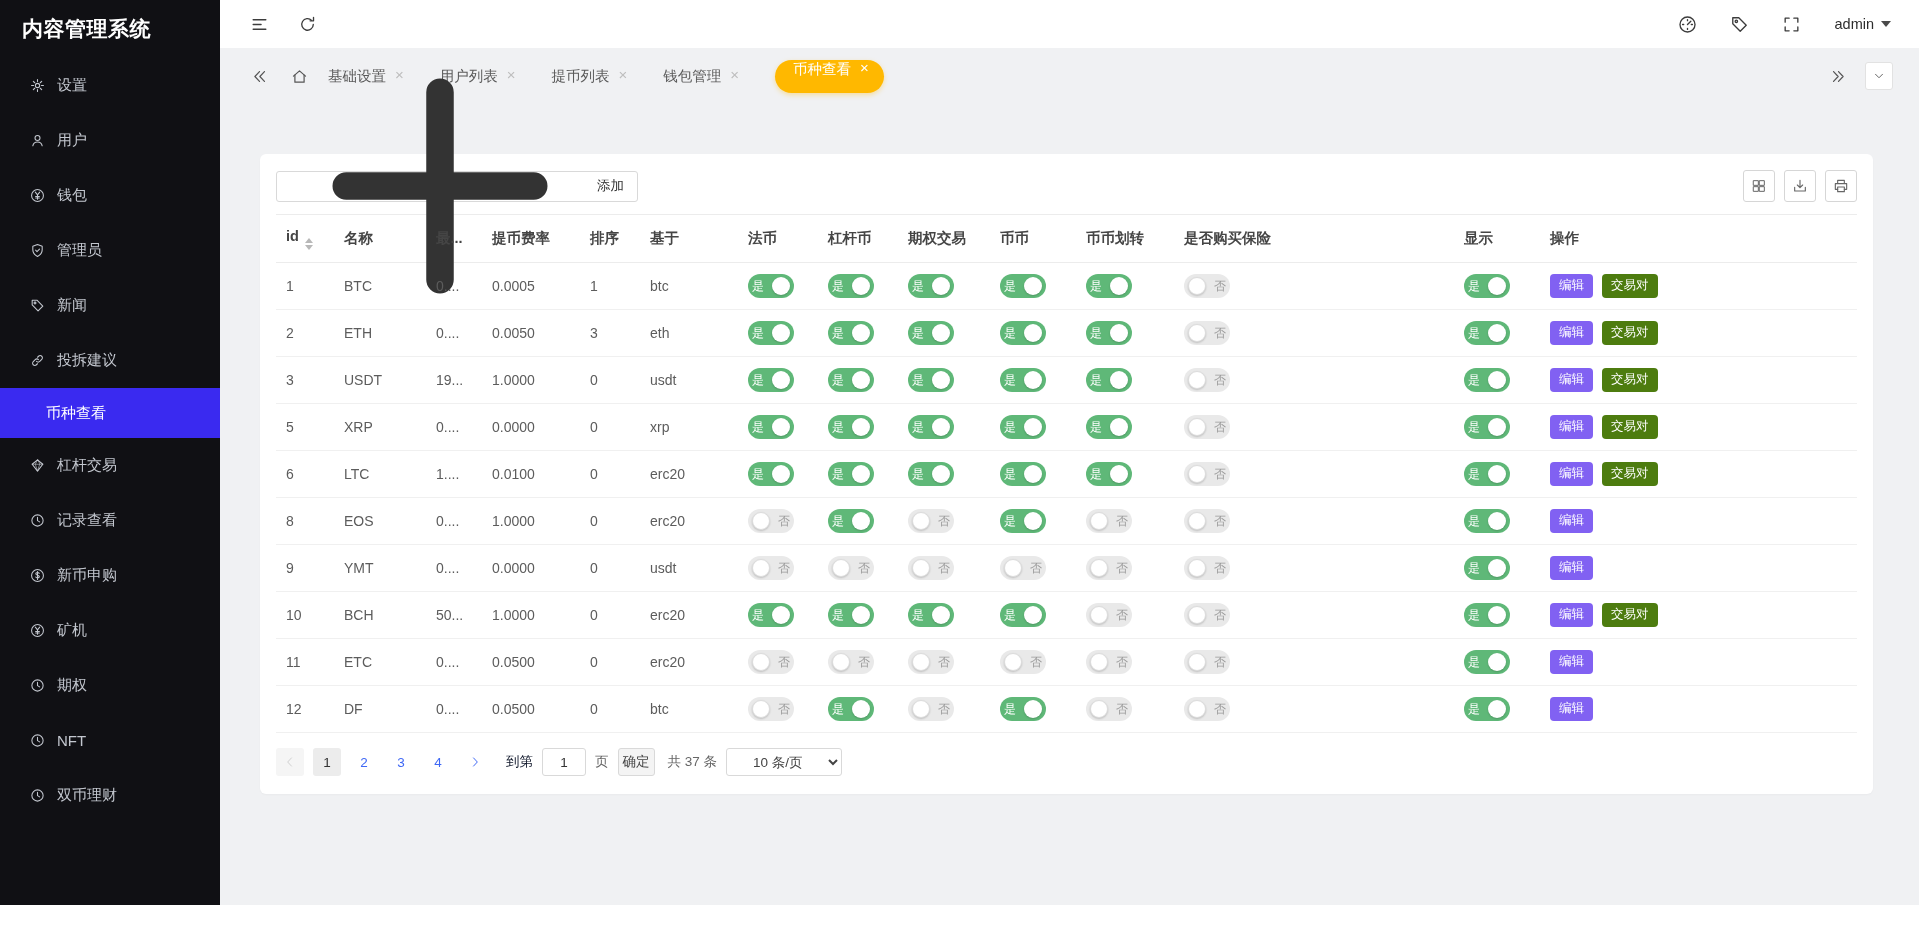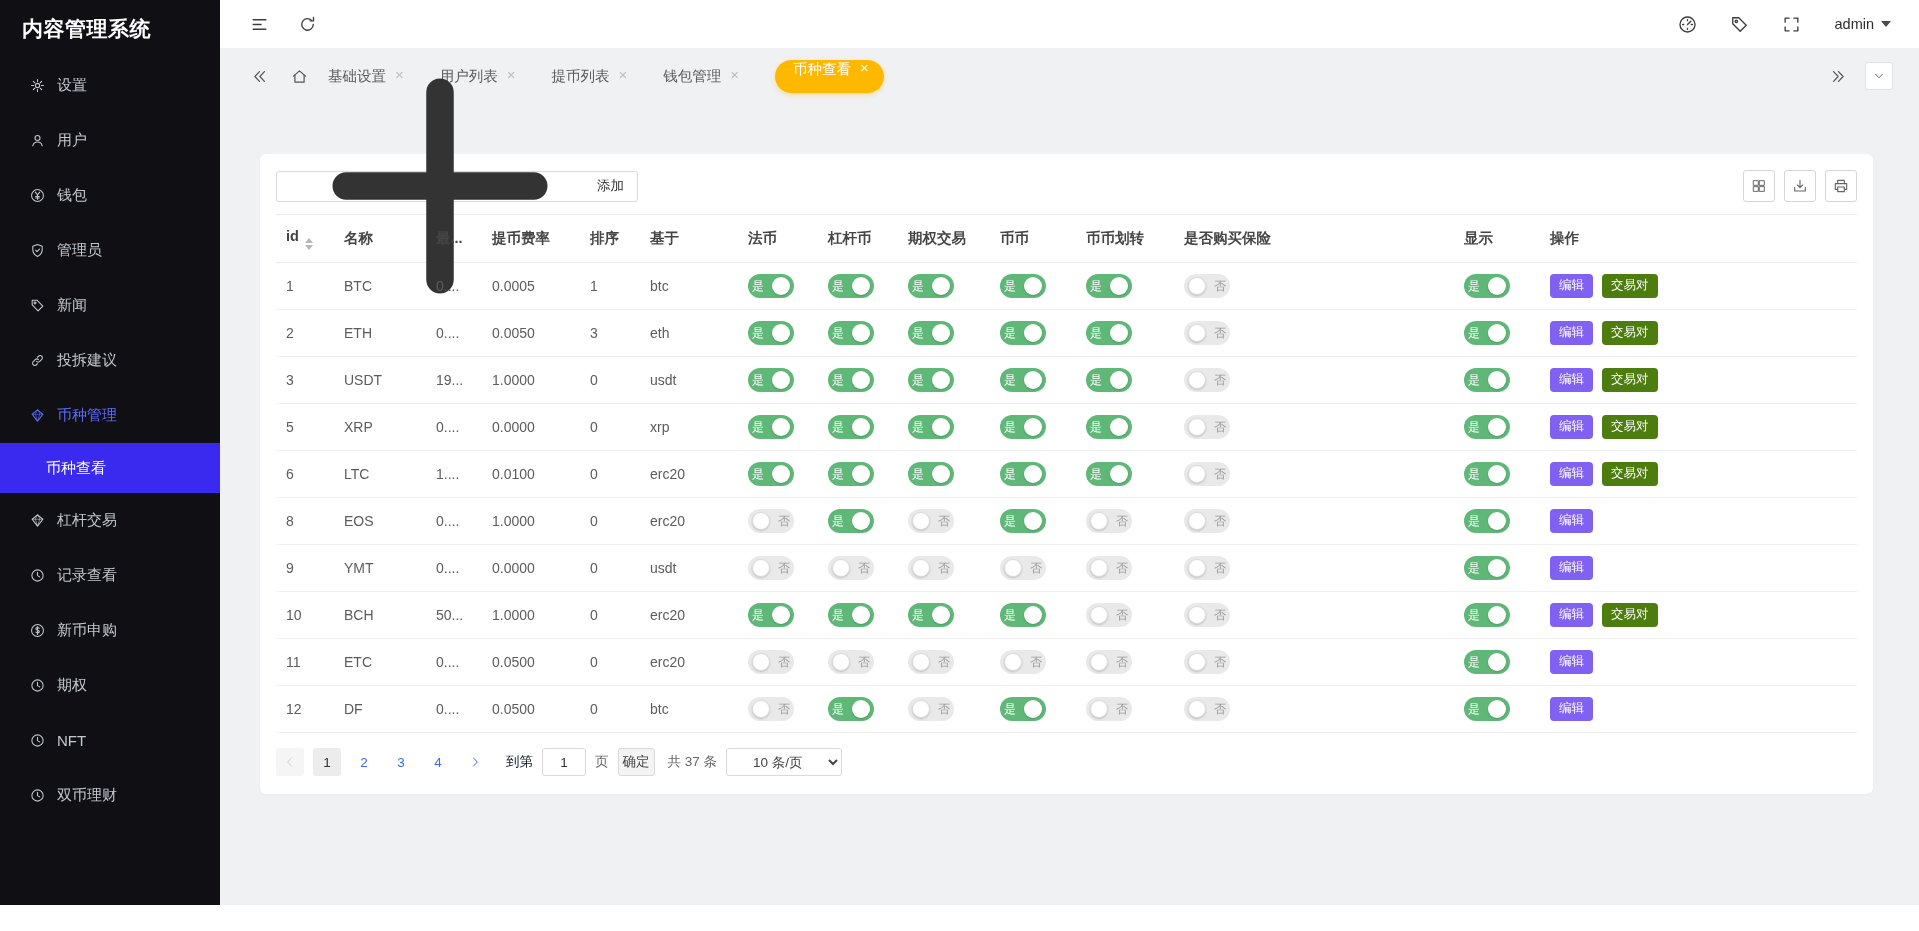--- a/index.html
+++ b/index.html
@@ -142,58 +142,58 @@
         </div>
         <div class="menu-item">
           <span class="icon">
             <svg viewBox="0 0 24 24" fill="none" stroke="currentColor" stroke-width="1.7" stroke-linecap="round" stroke-linejoin="round">
               <path d="M10.5 13.5a3.6 3.6 0 005.1 0l3.2-3.2a3.6 3.6 0 10-5.1-5.1l-1.6 1.6"></path>
               <path d="M13.5 10.5a3.6 3.6 0 00-5.1 0l-3.2 3.2a3.6 3.6 0 105.1 5.1l1.6-1.6"></path>
             </svg>
           </span>
           <span class="menu-label">投拆建议</span>
         </div>
-        <div class="menu-item parent-active">
+        <div class="menu-item sub active">
+          <span class="menu-label">币种查看</span>
+        </div>
+        <div class="menu-item">
           <span class="icon">
             <svg viewBox="0 0 24 24" fill="none" stroke="currentColor" stroke-width="1.7" stroke-linecap="round" stroke-linejoin="round">
               <path d="M12 3l8.5 7L12 21 3.5 10z"></path>
               <path stroke-width="1" d="M3.5 10h17M12 3l-3.5 7L12 21l3.5-11z"></path>
             </svg>
           </span>
-          <span class="menu-label">币种管理</span>
-        </div>
-        <div class="menu-item sub active">
-          <span class="menu-label">币种查看</span>
-        </div>
-        <div class="menu-item">
-          <span class="icon">
-            <svg viewBox="0 0 24 24" fill="none" stroke="currentColor" stroke-width="1.7" stroke-linecap="round" stroke-linejoin="round">
-              <path d="M12 3l8.5 7L12 21 3.5 10z"></path>
-              <path stroke-width="1" d="M3.5 10h17M12 3l-3.5 7L12 21l3.5-11z"></path>
-            </svg>
-          </span>
           <span class="menu-label">杠杆交易</span>
         </div>
         <div class="menu-item">
           <span class="icon">
             <svg viewBox="0 0 24 24" fill="none" stroke="currentColor" stroke-width="1.7" stroke-linecap="round" stroke-linejoin="round">
               <circle cx="12" cy="12" r="9"></circle>
               <path d="M12 7v5.2l3.4 2"></path>
             </svg>
           </span>
           <span class="menu-label">记录查看</span>
         </div>
         <div class="menu-item">
           <span class="icon">
             <svg viewBox="0 0 24 24" fill="none" stroke="currentColor" stroke-width="1.7" stroke-linecap="round" stroke-linejoin="round">
               <circle cx="12" cy="12" r="9.5"></circle>
               <path d="M14.8 8.6c-.5-.9-1.5-1.4-2.8-1.4-1.6 0-2.8.8-2.8 2.1 0 2.8 5.8 1.5 5.8 4.4 0 1.3-1.2 2.1-2.9 2.1-1.4 0-2.4-.5-2.9-1.4M12 5.6v12.8"></path>
             </svg>
           </span>
           <span class="menu-label">新币申购</span>
+        </div>
+        <div class="menu-item">
+          <span class="icon">
+            <svg viewBox="0 0 24 24" fill="none" stroke="currentColor" stroke-width="1.7" stroke-linecap="round" stroke-linejoin="round">
+              <circle cx="12" cy="12" r="9.5"></circle>
+              <path d="M8.5 6.5L12 11l3.5-4.5M12 11v7M9 13.5h6M9 16h6"></path>
+            </svg>
+          </span>
+          <span class="menu-label">矿机</span>
         </div>
         <div class="menu-item">
           <span class="icon">
             <svg viewBox="0 0 24 24" fill="none" stroke="currentColor" stroke-width="1.7" stroke-linecap="round" stroke-linejoin="round">
               <circle cx="12" cy="12" r="9"></circle>
               <path d="M12 7v5.2l3.4 2"></path>
             </svg>
           </span>
           <span class="menu-label">期权</span>
         </div>

